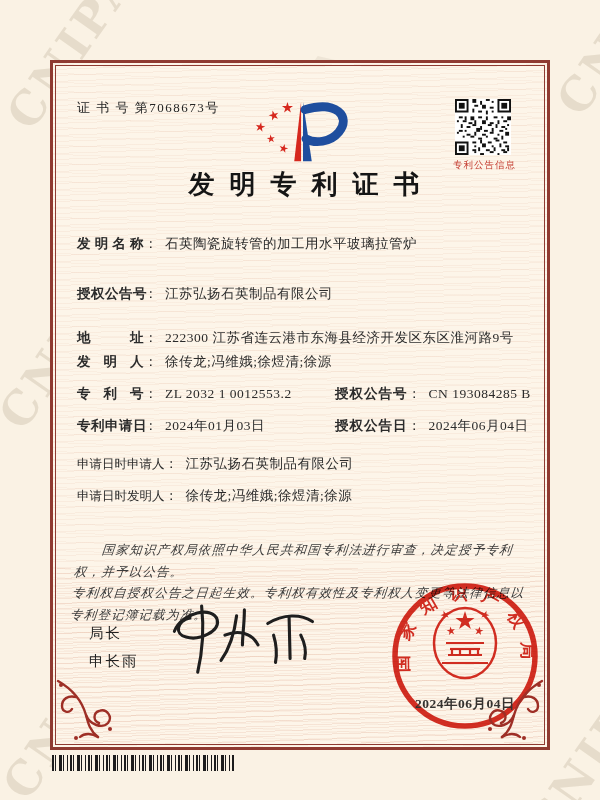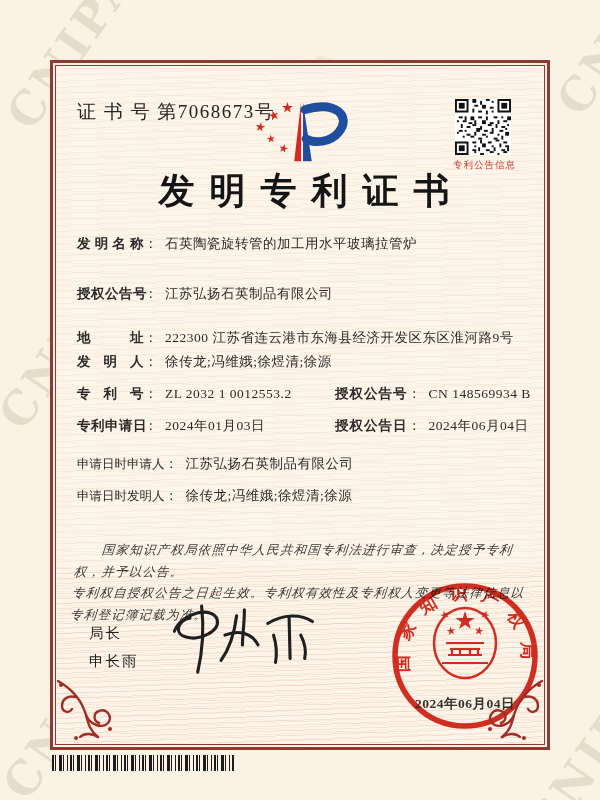--- a/index.html
+++ b/index.html
@@ -44,33 +44,33 @@
   }
   .guilloche-bottom {
     position:absolute; left:4px; right:4px; top:505px; bottom:4px;
     background:repeating-linear-gradient(178deg, rgba(205,120,90,0.18) 0 1px, rgba(0,0,0,0) 1px 5px);
     opacity:.8; pointer-events:none;
   }
 
   
   .cert-no {
     position:absolute; left:24px; top:36px;
-    font-size:19px; letter-spacing:1.5px; color:#242424;text-align:right;
+    font-size:13px; letter-spacing:1.5px; color:#242424;text-align:right;
   }
   .logo {
     position:absolute; left:190px; top:36px; width:120px; height:68px;
   }
   .qr-block { position:absolute; right:34px; top:36px; width:60px; text-align:left; }
   .qr-code { width:56px; height:56px; display:block; margin:0 auto; background:#fff; }
   .qr-caption {
     margin-top:4px; font-size:9.5px; color:#c3372b; letter-spacing:1px; white-space:nowrap;
   }
   .title {
     position:absolute; left:0; top:104px; width:100%;
-    text-align:center; font-size:36px; font-weight:bold;
+    text-align:center; font-size:26px; font-weight:bold;
     letter-spacing:15px; text-indent:15px; color:#151515;padding-left:8px;
   }
 
   
   .fields { position:absolute; left:24px; top:0; width:455px; font-size:13.5px; }
   .frow { position:absolute; left:0; width:100%; white-space:nowrap; letter-spacing:0.5px; }
   .flabel {
     display:inline-block; width:67px;
     text-align:justify; text-align-last:justify;
     vertical-align:bottom;
@@ -263,21 +263,21 @@
     <div class="frow" style="top:266px;">
       <span class="flabel">地址</span><span class="fcolon">：</span><span class="fvalue">222300 江苏省连云港市东海县经济开发区东区淮河路9号</span>
     </div>
     <div class="frow" style="top:290px;">
       <span class="flabel">发明人</span><span class="fcolon">：</span><span class="fvalue">徐传龙;冯维娥;徐煜清;徐源</span>
     </div>
     <div class="frow" style="top:322px;">
       <span class="fcol-left">
         <span class="flabel">专利号</span><span class="fcolon">：</span><span class="fvalue">ZL 2032 1 0012553.2</span>
       </span><span class="fcol-right">
-        <span class="flabel2">授权公告号</span><span class="fcolon">：</span><span class="fvalue">CN 148569934 B</span>
+        <span class="flabel2">授权公告号</span><span class="fcolon">：</span><span class="fvalue">CN 193084285 B</span>
       </span>
     </div>
     <div class="frow" style="top:354px;">
       <span class="fcol-left">
         <span class="flabel">专利申请日</span><span class="fcolon">：</span><span class="fvalue">2024年01月03日</span>
       </span><span class="fcol-right">
         <span class="flabel2">授权公告日</span><span class="fcolon">：</span><span class="fvalue">2024年06月04日</span>
       </span>
     </div>
     <div class="frow" style="top:392px;">

